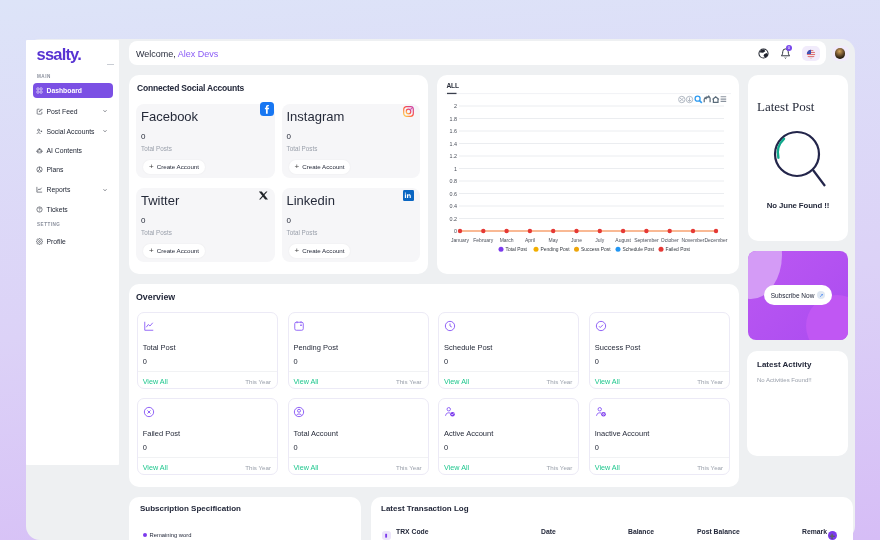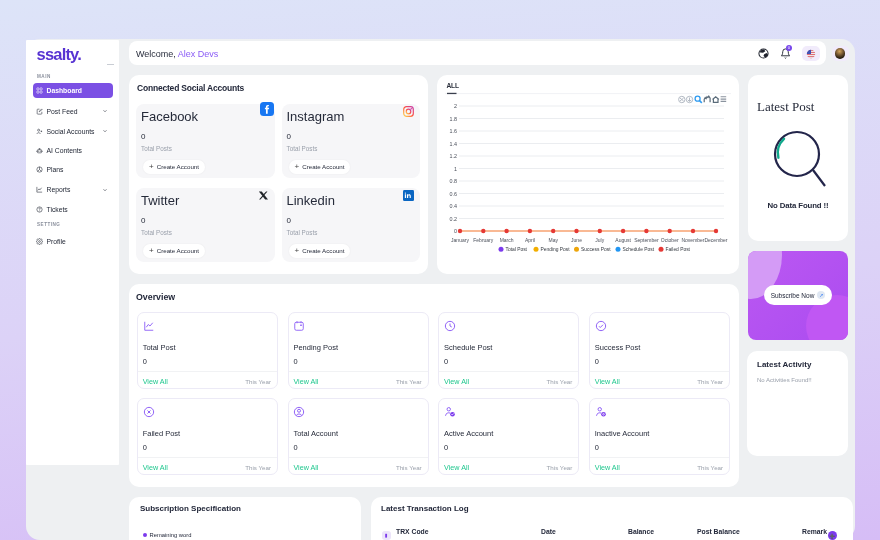--- a/index.html
+++ b/index.html
@@ -344,21 +344,21 @@
   </svg>
 </div>
 
 <div class="card latestpost">
   <div class="lp-title">Latest Post</div>
   <svg style="position:absolute; left:24px; top:52px;" width="56" height="64" viewBox="0 0 56 64">
     <circle cx="25" cy="27" r="22" fill="none" stroke="#23254a" stroke-width="2.2"></circle>
     <line x1="41" y1="43" x2="53" y2="59" stroke="#23254a" stroke-width="2.2"></line>
     <path d="M12 11.8 A19.5 19.5 0 0 0 6.4 30.7" fill="none" stroke="#11a88c" stroke-width="2.4" stroke-linecap="round"></path>
   </svg>
-  <div class="nodata">No Data Found !!</div>
+  <div class="nodata">No June Found !!</div>
 </div>
 
 <div class="subscribe">
   <div class="blob1"></div>
   <div class="blob2"></div>
   <div class="subbtn">Subscribe Now <span class="arr">↗</span></div>
 </div>
 
 <div class="card latestact">
   <div class="la-title">Latest Activity</div>

